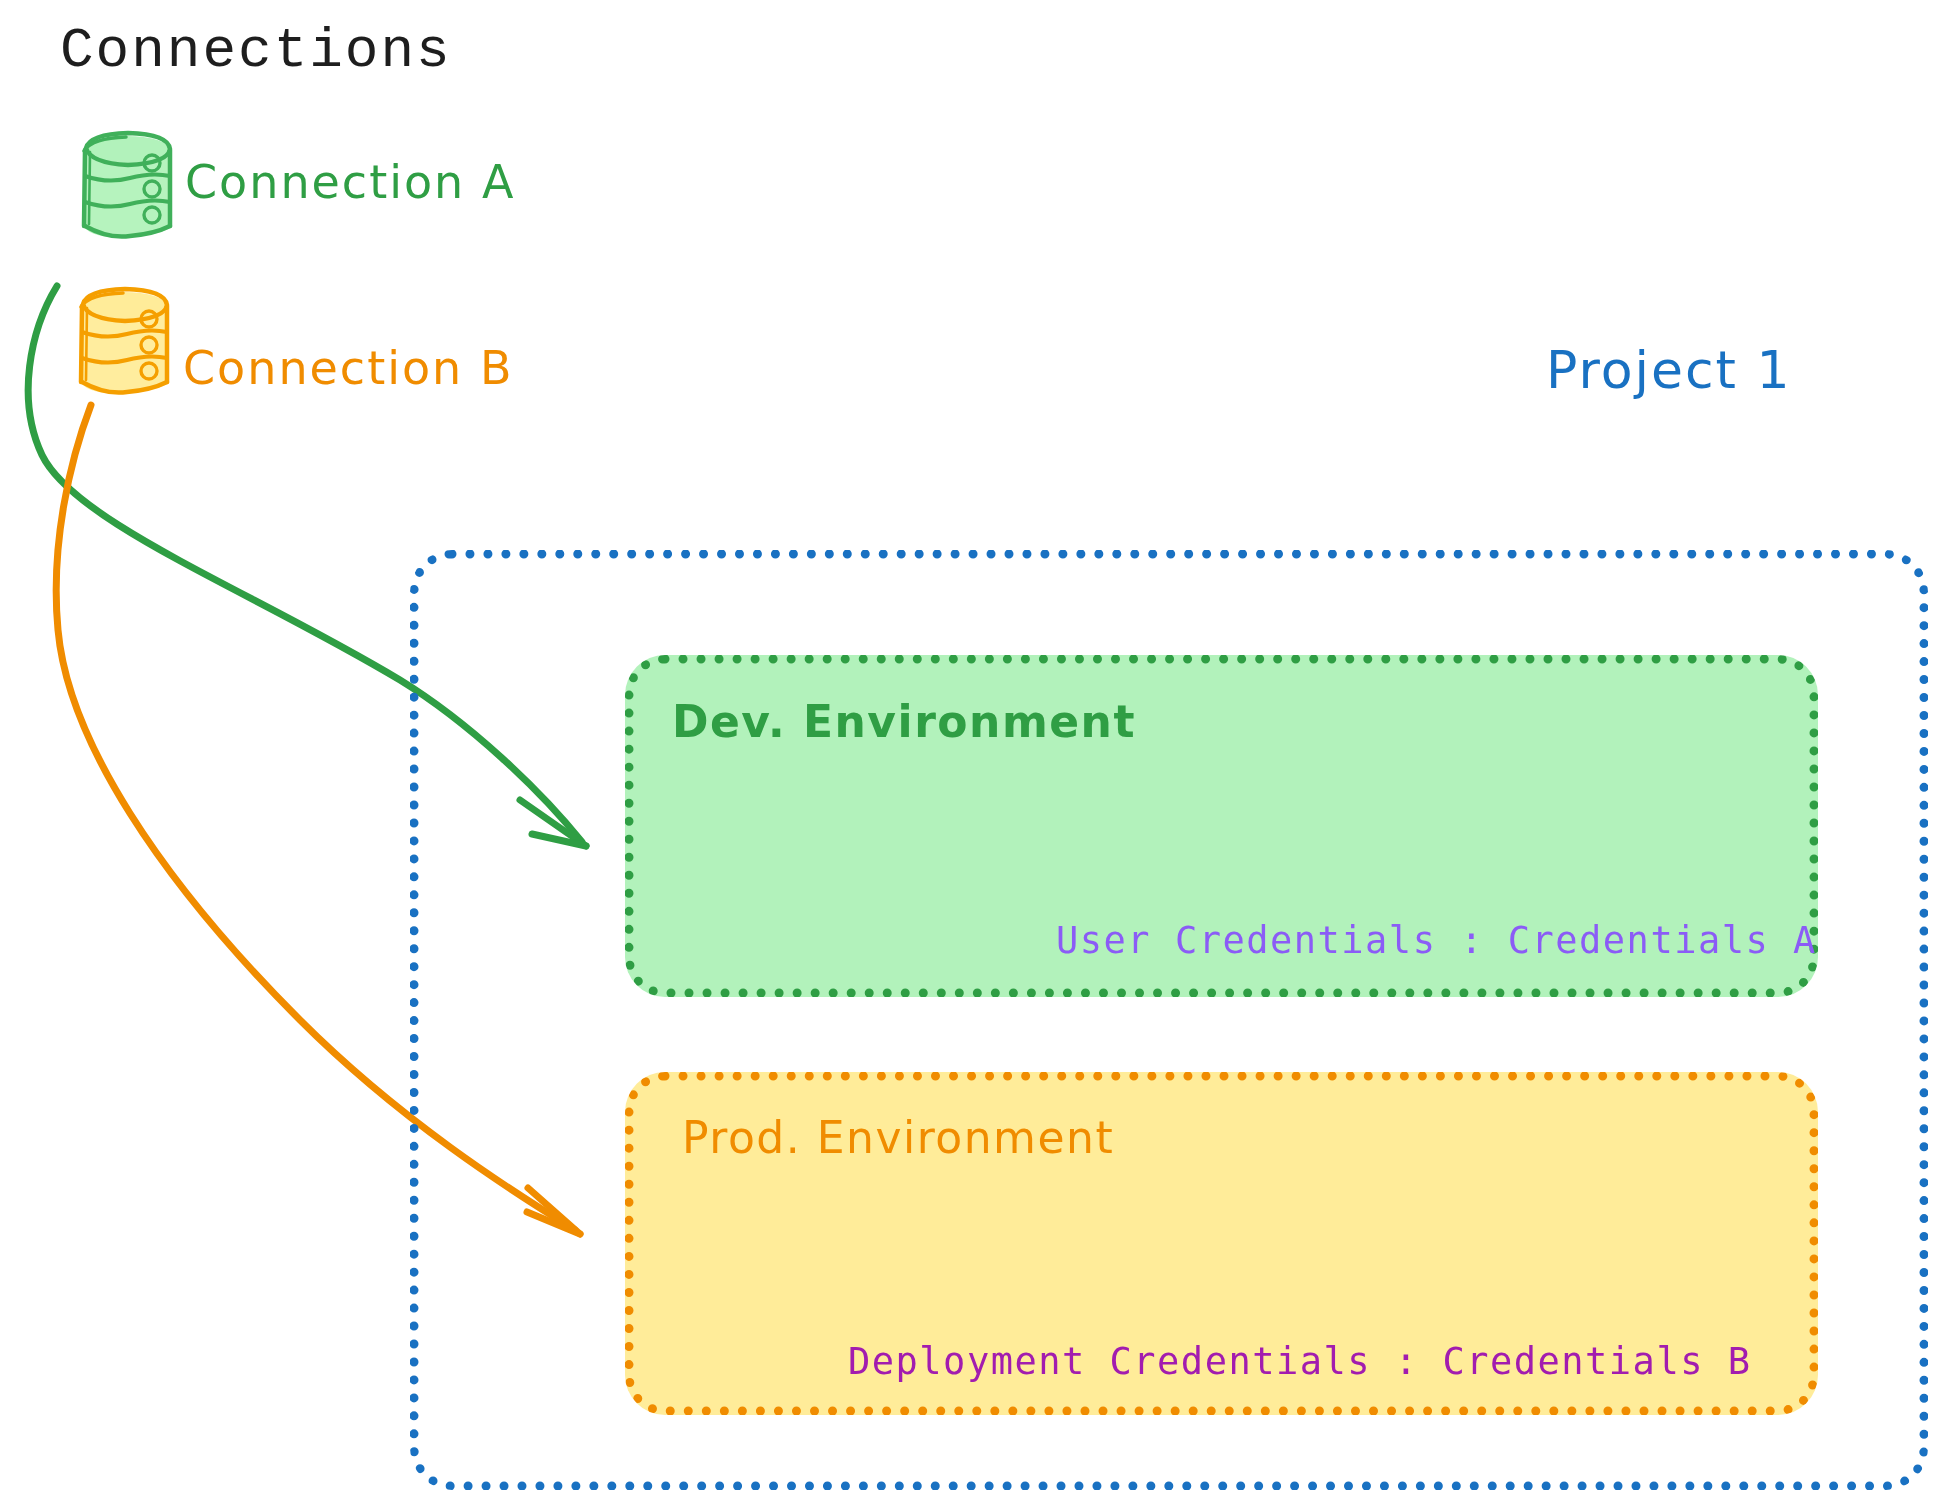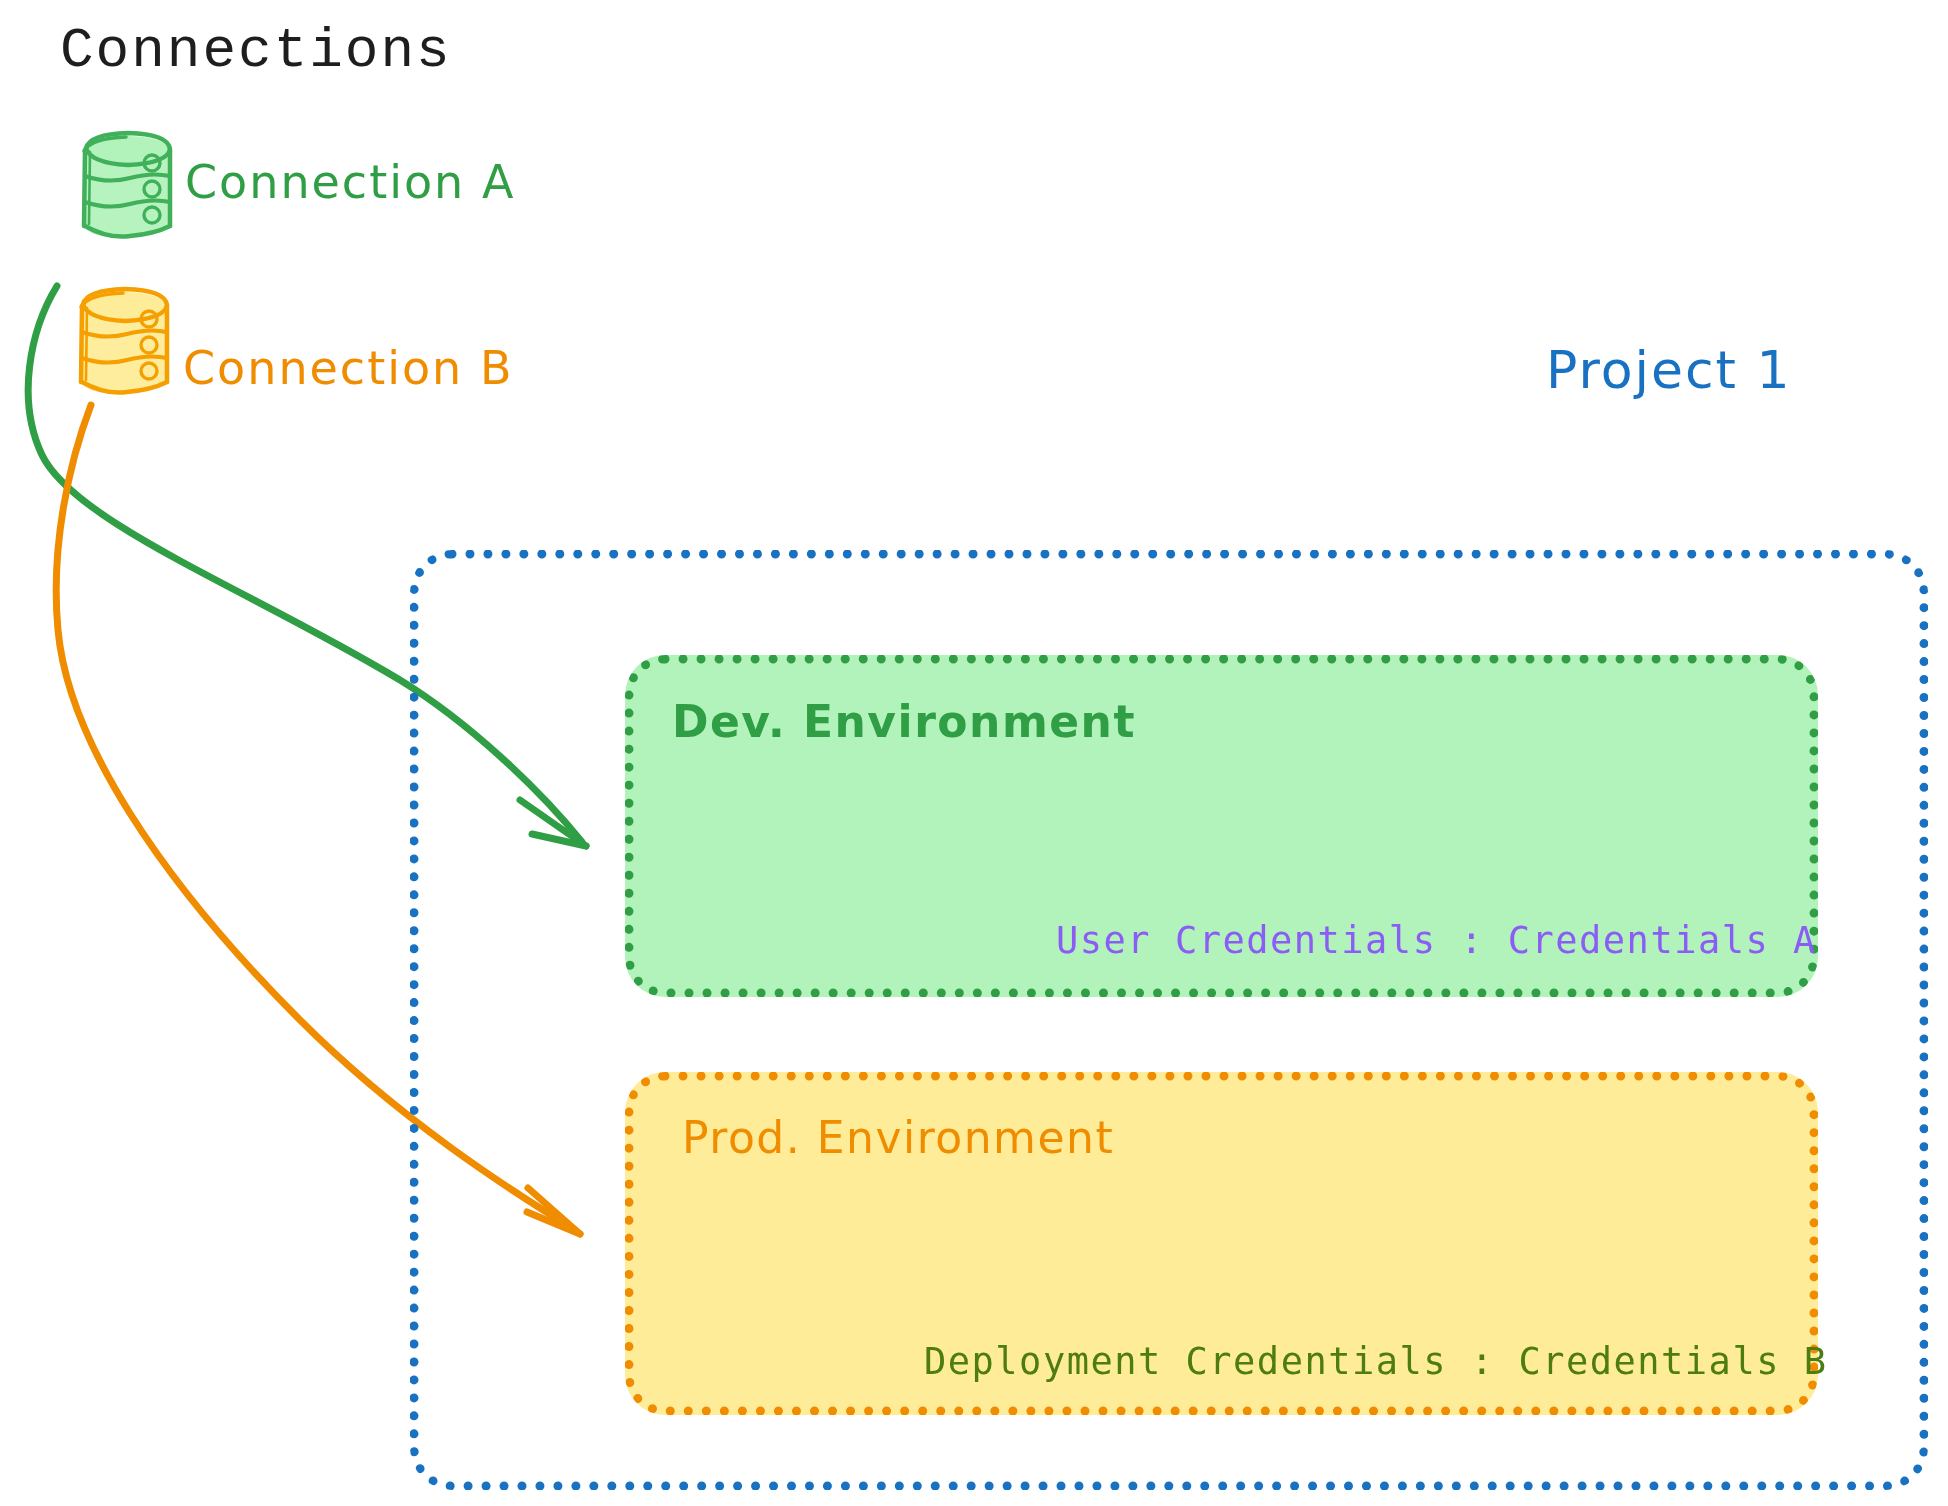--- a/index.html
+++ b/index.html
@@ -92,23 +92,23 @@
     white-space: nowrap;
   }
 
   #dev-credentials {
     left: 1056px;
     top: 919px;
     color: #8b5cf6;
   }
 
   #prod-credentials {
-    left: 924px;
+    left: 848px;
     top: 1340px;
-    color: #4d7c0f;
+    color: #a21caf;
   }
 
   
   .env-box {
     position: absolute;
     border-radius: 40px;
     box-sizing: border-box;
   }
   #dev-env-box {
     left: 625px;

